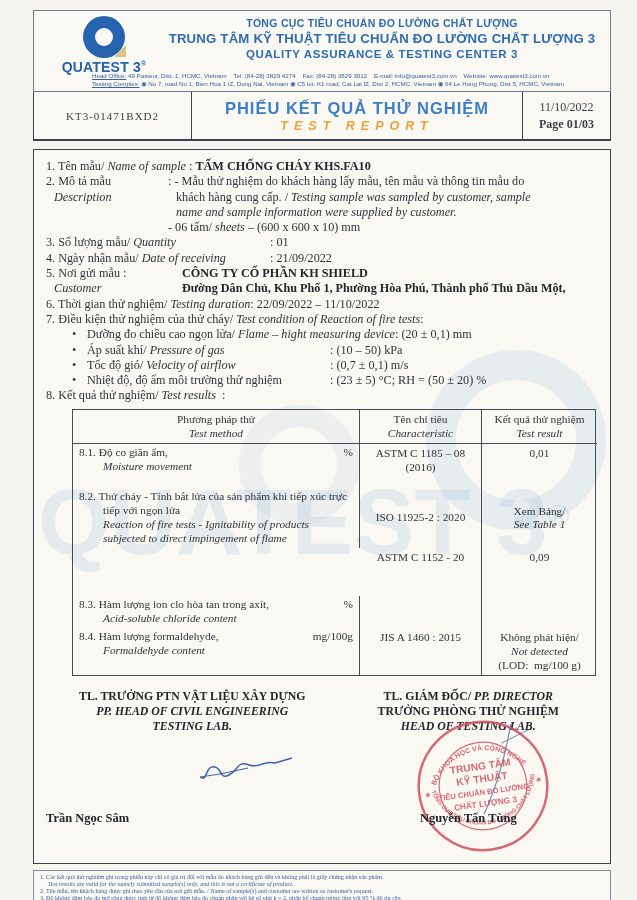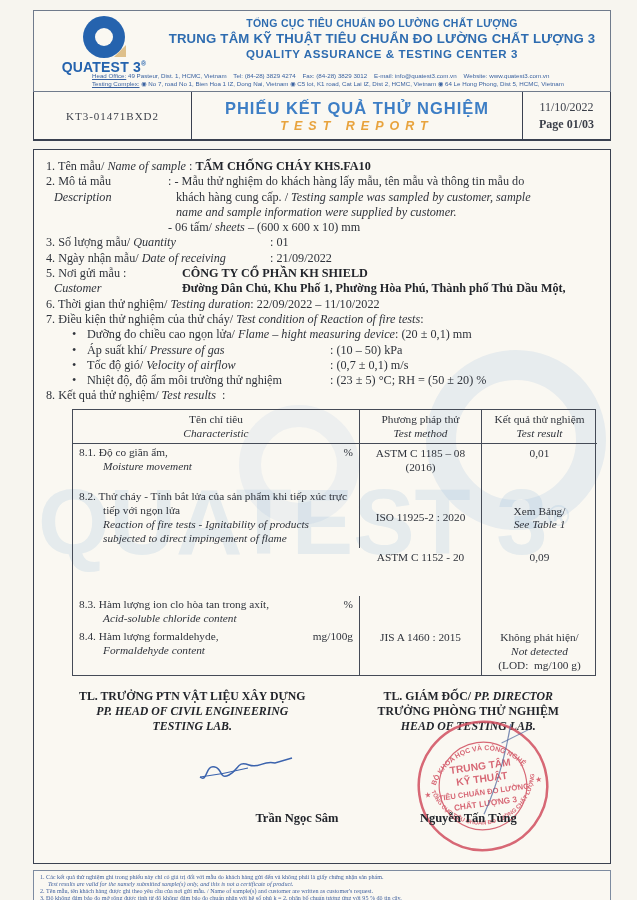--- a/index.html
+++ b/index.html
@@ -65,21 +65,21 @@
   .cvi { padding-left:24px; text-indent:-24px; }
   .cen { padding-left:24px; font-style:italic; }
   .unit { flex:none; padding-left:4px; }
   .rh1 { min-height:44px; } .rh2 { min-height:60px; } .rh3 { min-height:32px;margin-top:48px; } .rh4 { min-height:46px; }
 
   
   .sigs { position:relative; display:flex; margin-top:13px; height:168px; }
   .sigL { width:53%; text-align:center; }
   .sigR { width:47%; text-align:center; }
   .sig-t { font-weight:bold; font-size:11.8px; line-height:15px; color:#22252b; }
-  .sig-name-l { position:absolute; left:0; top:122px; width:53%; text-align:right; font-weight:bold; font-size:12.5px; color:#22252b; }
+  .sig-name-l { position:absolute; left:0; top:122px; width:53%; text-align:left; font-weight:bold; font-size:12.5px; color:#22252b; }
   .sig-name-r { position:absolute; right:0; top:122px; width:47%; text-align:center; font-weight:bold; font-size:12.5px; color:#22252b; z-index:3; }
   .scribble { position:absolute; left:150px; top:62px; z-index:2; }
   .seal { position:absolute; right:42px; top:24px; width:146px; height:146px; transform:rotate(-8deg); opacity:.85; z-index:1; }
 
   
   .notes { border:1px solid #7d8ba0; margin-top:6px; padding:3px 6px; font-size:6.1px; line-height:7px; color:#41619e; background:#faf8f2; }
   .notes .nen { font-style:italic; padding-left:8px; }
 </style>
 </head>
 <body>
@@ -188,26 +188,26 @@
             <span>: (23 ± 5) °C; RH = (50 ± 20) %</span>
           </div>
         </div>
 
         <div>
           <span>8. Kết quả thử nghiệm/ </span><span class="en">Test results</span><span> &nbsp;:</span>
         </div>
 
         <div class="rtable">
           <div class="cell hc bR bB">
+            <div>Phương pháp thử</div>
+            <div class="en">Test method</div>
+          </div>
+          <div class="cell hc bR bB">
             <div>Tên chỉ tiêu</div>
             <div class="en">Characteristic</div>
-          </div>
-          <div class="cell hc bR bB">
-            <div>Phương pháp thử</div>
-            <div class="en">Test method</div>
           </div>
           <div class="cell hc bB">
             <div>Kết quả thử nghiệm</div>
             <div class="en">Test result</div>
           </div>
 
           <div class="cell bR rh1">
             <div class="cvi-row">
                 <div class="cvi">8.1. Độ co giãn ẩm,</div>
                 <div class="unit">%</div>

